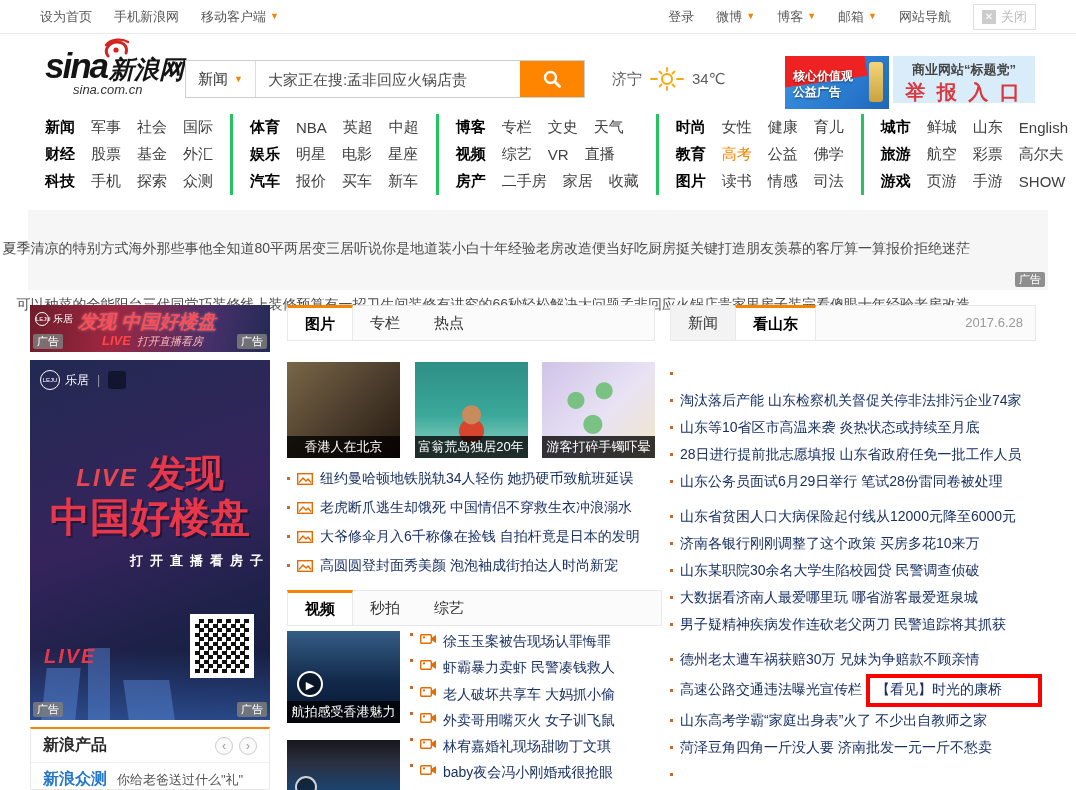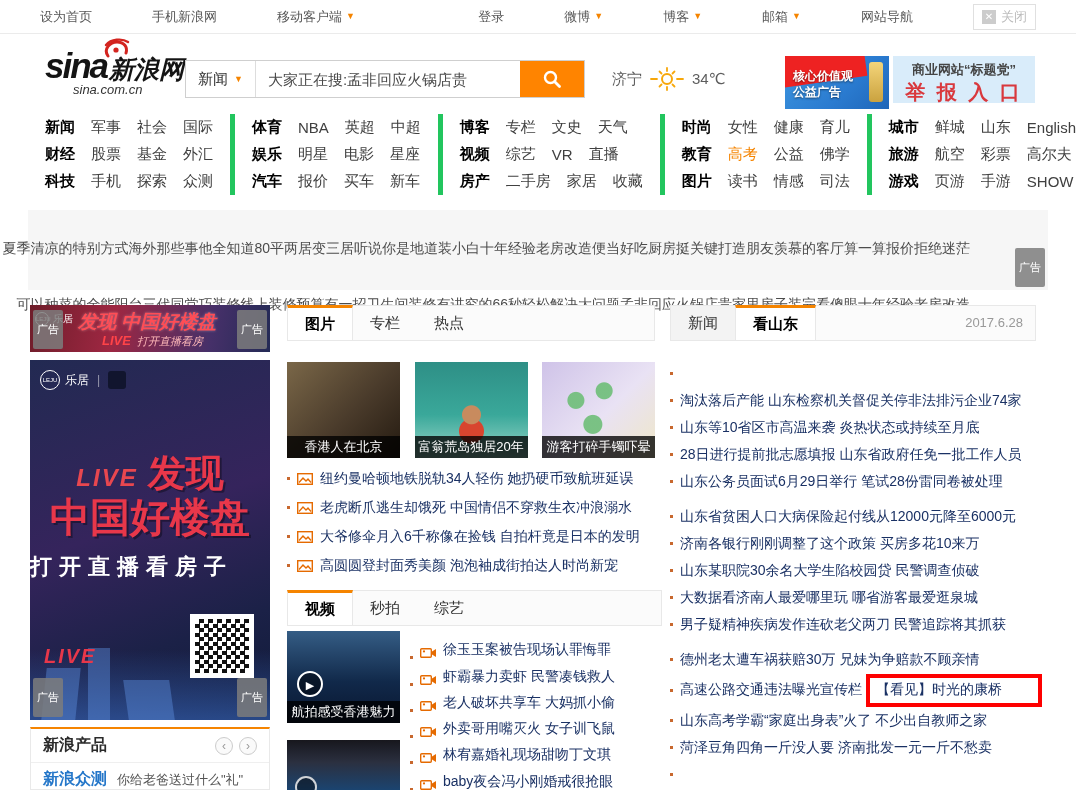--- a/index.html
+++ b/index.html
@@ -6,21 +6,21 @@
   html,body { margin:0; padding:0; }
   body { width:1076px; height:790px; overflow:hidden; background:#fff;
          font-family:"Liberation Sans","DejaVu Sans",sans-serif; }
   a { text-decoration:none; cursor:pointer; }
   #page { position:relative; width:1076px; height:790px; overflow:hidden; background:#fff; }
 
   
   .topbar { position:absolute; left:0; top:0; width:1076px; height:34px;
             border-bottom:1px solid #ebebeb; display:flex; align-items:center;
             justify-content:space-between; padding:0 40px; font-size:13px; color:#575757; }
-  .topbar-group { display:flex; align-items:center; gap:60px; }
+  .topbar-group { display:flex; align-items:center; gap:22px; }
   .topbar a { color:#575757; display:inline-flex; align-items:center; gap:4px; }
   .chev { color:#f58400; font-size:9px; line-height:1; }
   .close-btn { display:inline-flex; align-items:center; gap:5px; border:1px solid #e0e0e0;
                padding:3px 8px; color:#bbb; background:#fff; }
   .close-x { display:inline-block; width:14px; height:14px; background:#ccc; color:#fff;
              font-size:10px; line-height:14px; text-align:center; }
 
   
   .logo { position:absolute; left:45px; top:46px; width:150px; }
   .logo-eye { position:absolute; left:56px; top:-8px; }
@@ -51,35 +51,35 @@
                      background:linear-gradient(#f4d57a,#caa23f); border-radius:3px; }
   .hdr-ad1 .t { position:absolute; left:8px; top:12px; line-height:16px; text-shadow:0 1px 2px rgba(0,0,0,.5); }
   .hdr-ad2 { position:absolute; left:893px; top:56px; width:142px; height:47px;
              background:#d9ecfa; text-align:center; padding-top:5px; }
   .hdr-ad2 .l1 { font-size:13px; color:#444; font-weight:bold; }
   .hdr-ad2 .l2 { font-size:20px; color:#d9383d; font-weight:bold; letter-spacing:3px; }
 
   
   .mainnav { position:absolute; left:0; top:114px; width:1076px; padding-left:45px;
              display:flex; align-items:flex-start; }
-  .nav-group { padding:0 17px; border-left:5px solid #22c55e; }
+  .nav-group { padding:0 17px; border-left:3px solid #22c55e; }
   .nav-group:first-child { border-left:0; padding-left:0; }
   .nav-row { display:flex; gap:16px; height:27px; align-items:center; white-space:nowrap; }
   .nav-row a { font-size:15px; color:#404040; }
   .nav-row a.hd { font-weight:bold; color:#000; }
   .nav-row a.hot { color:#f58400; }
 
   
   .textads { position:absolute; left:28px; top:210px; width:1020px; height:80px;
              background:#f6f6f6; }
   .textads .row { display:flex; justify-content:flex-end; padding:0 78px;
                   align-items:center; height:34px; margin-top:22px; }
   .textads a { font-size:14px; color:#4c4c4c; white-space:nowrap; }
   .ad-badge { position:absolute; right:3px; bottom:3px; background:rgba(125,125,125,.85);
-              color:#fff; font-size:11px; line-height:15px; padding:12px 4px; border-radius:2px; }
+              color:#fff; font-size:11px; line-height:15px; padding:0 4px; border-radius:2px; }
 
   
   .banner-small { position:absolute; left:30px; top:305px; width:240px; height:47px; overflow:hidden;
                   background:linear-gradient(100deg,#6e1d2a,#9e2742 35%,#463069 75%,#232a55); color:#fff; }
   .bs-logo { position:absolute; left:5px; top:7px; display:flex; align-items:center; gap:4px; font-size:10px; }
   .bs-circle { width:14px; height:14px; border:1px solid #fff; border-radius:50%;
                font-size:6px; line-height:12px; text-align:center; }
   .bs-title { position:absolute; left:48px; top:4px; font-size:19px; font-weight:bold; font-style:italic;
               color:#ff4d55; text-shadow:0 0 3px rgba(255,255,255,.35); white-space:nowrap; }
   .bs-sub { position:absolute; left:72px; top:28px; font-size:11px; color:#ffb9b9;
@@ -93,21 +93,21 @@
   .bb-circle { width:20px; height:20px; border:1.5px solid #fff; border-radius:50%;
                font-size:6px; line-height:18px; text-align:center; letter-spacing:0; }
   .bb-sep { color:rgba(255,255,255,.5); margin:0 3px; }
   .bb-badge { width:18px; height:18px; background:#11152e; border-radius:3px; }
   .bb-line1 { position:absolute; left:0; top:88px; width:100%; text-align:center; white-space:nowrap; }
   .bb-live { font-size:24px; font-style:italic; font-weight:bold; color:#e8474f; letter-spacing:2px; }
   .bb-fx { font-size:38px; font-weight:bold; color:#e8374a; margin-left:10px;
            text-shadow:2px 2px 0 rgba(0,0,0,.35); }
   .bb-line2 { position:absolute; left:0; top:130px; width:100%; text-align:center; font-size:40px;
               font-weight:bold; color:#e8374a; text-shadow:2px 2px 0 rgba(0,0,0,.35); white-space:nowrap; }
-  .bb-line3 { position:absolute; left:0; top:192px; width:100%; text-align:left; font-size:22px;
+  .bb-line3 { position:absolute; left:0; top:192px; width:100%; text-align:right; font-size:13px;
               font-weight:bold; letter-spacing:7px; color:#fff; }
   .bb-qr { position:absolute; right:16px; bottom:42px; width:64px; height:64px; background:#fff; padding:5px; }
   .bb-qr-in { width:100%; height:100%;
               background:conic-gradient(#111 25%,#fff 0 50%,#111 0 75%,#fff 0) 0 0/9px 9px; }
   .bb-city { position:absolute; left:0; bottom:0; width:100%; height:70px;
              background:linear-gradient(0deg,rgba(60,110,200,.55),rgba(60,110,200,0)); }
   .bb-b1,.bb-b2,.bb-b3 { position:absolute; bottom:0; background:rgba(90,140,220,.45); }
   .bb-b1 { left:14px; width:34px; height:52px; transform:skewX(-6deg); }
   .bb-b2 { left:58px; width:22px; height:72px; }
   .bb-b3 { left:96px; width:46px; height:40px; transform:skewX(8deg); }
@@ -158,21 +158,21 @@
   .ic { flex:0 0 auto; margin-right:7px; }
   .newslist a, .vidlist a, .sd-list a { font-size:14px; color:#1a3164; }
 
   .vid-tabbar { left:287px; top:590px; width:375px; }
   .vid-thumb { position:absolute; left:287px; top:631px; width:113px; height:92px; overflow:hidden;
                background:linear-gradient(180deg,#355d85,#11294a 55%,#091630); cursor:pointer; }
   .play { position:absolute; left:10px; bottom:26px; width:26px; height:26px; border-radius:50%;
           background:rgba(0,0,0,.45); border:2px solid #fff; color:#fff; font-size:11px;
           line-height:24px; text-align:center; }
   .vidlist { position:absolute; left:410px; top:633px; width:250px; }
-  .vidlist .row { display:flex; align-items:flex-end; height:26.3px; white-space:nowrap; overflow:hidden; }
+  .vidlist .row { display:flex; align-items:flex-start; height:26.3px; white-space:nowrap; overflow:hidden; }
   .vid-thumb2 { position:absolute; left:287px; top:740px; width:113px; height:50px; overflow:hidden;
                 background:linear-gradient(180deg,#17171d,#2b3040 45%,#1b4470); cursor:pointer; }
   .vid-thumb2 .ring { position:absolute; left:8px; bottom:-8px; width:22px; height:22px;
                       border:2px solid rgba(255,255,255,.8); border-radius:50%; background:rgba(0,0,0,.4); }
 
   
   .sd-tabbar { left:670px; top:305px; width:366px; }
   .sd-list { position:absolute; left:670px; top:360px; width:372px; }
   .sd-list .row { display:flex; align-items:center; height:27px; white-space:nowrap; overflow:hidden; }
   .sd-list .gap { margin-top:8px; }

